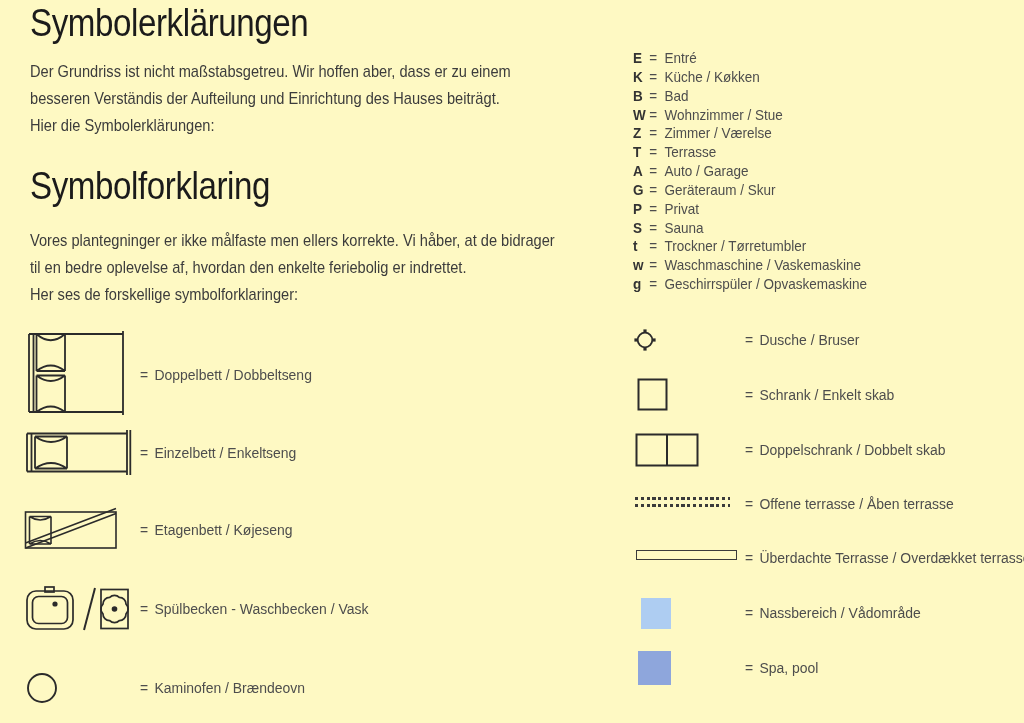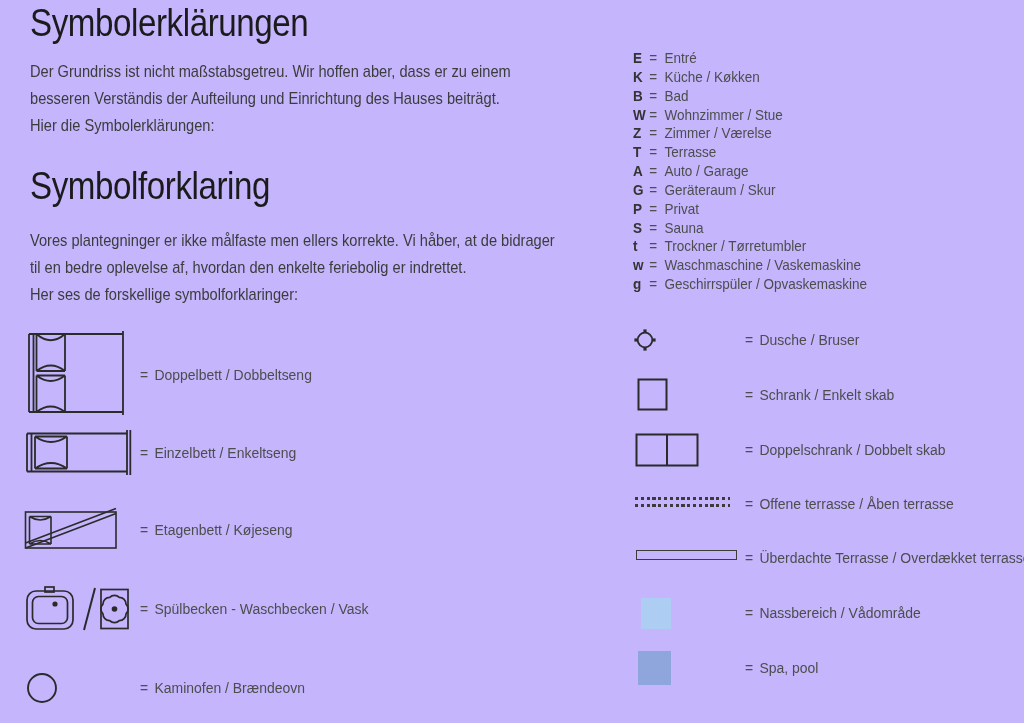--- a/index.html
+++ b/index.html
@@ -1,16 +1,16 @@
 <!DOCTYPE html>
 <html><head>
 <meta charset="utf-8">
 <style>
   html,body{margin:0;padding:0;background:#fff;}
-  .page{position:relative;width:1024px;height:723px;background:#c4b5fd;overflow:hidden;
+  .page{position:relative;width:1024px;height:723px;background:#fef9c3;overflow:hidden;
         font-family:"Liberation Sans", sans-serif;}
 
   .h1{position:absolute;margin:0;font-size:39px;font-weight:400;color:#1b1b1b;
       letter-spacing:-0.5px;white-space:nowrap;transform:scaleX(.85);transform-origin:0 0;}
   #title-de{left:30px;top:1px;}
   #title-da{left:30px;top:164px;}
 
   .intro{position:absolute;margin:0;font-size:17px;line-height:27px;color:#3c3c3c;
          white-space:pre-line;transform:scaleX(.86);transform-origin:0 0;}
   #intro-de{left:30px;top:58px;}

